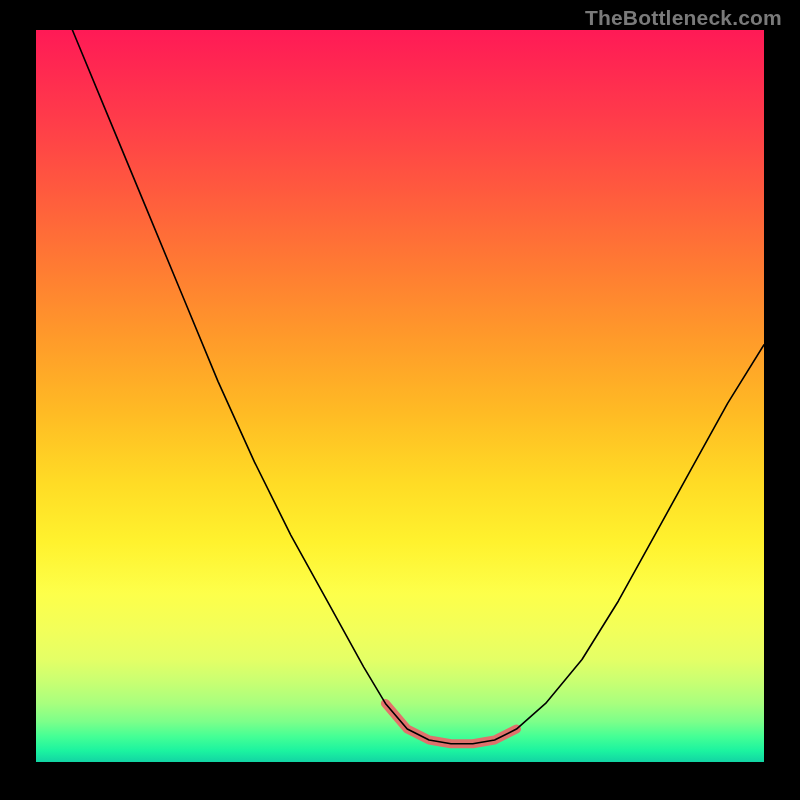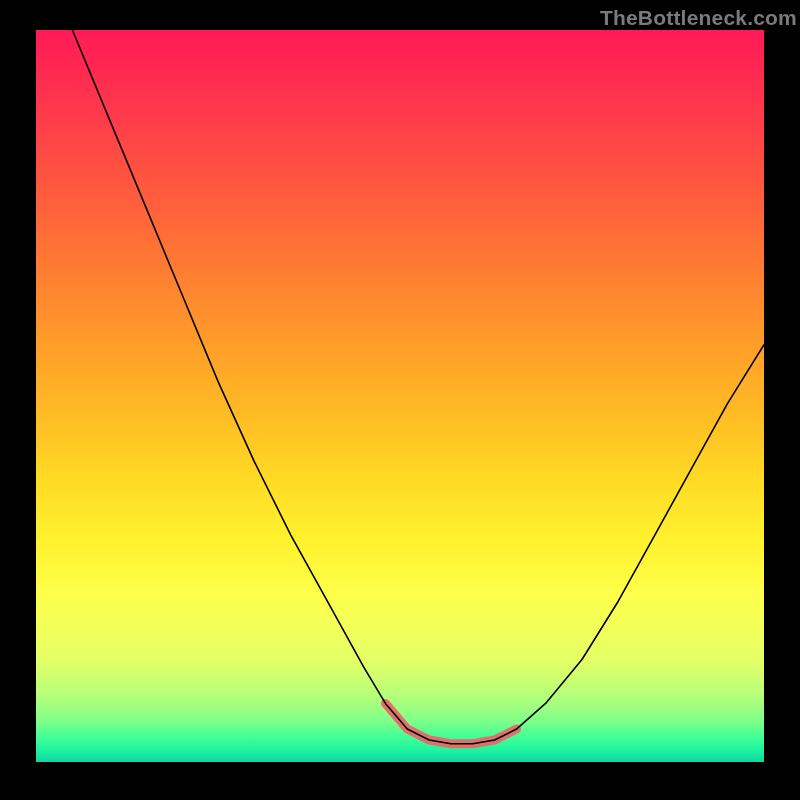--- a/index.html
+++ b/index.html
@@ -43,21 +43,21 @@
       #a8ff7e 92%,
       #7cff8a 94.5%,
       #45ff95 96.5%,
       #1bf3a0 98.5%,
       #12d4a4 100%
     );
   }
   .watermark {
     position: absolute;
     top: 6px;
-    right: 3px;
+    right: 18px;
     color: #7a7a7a;
     font-size: 21px;
     font-weight: 600;
     letter-spacing: 0.2px;
     user-select: none;
   }
   svg.curve {
     position: absolute;
     inset: 0;
     width: 100%;

